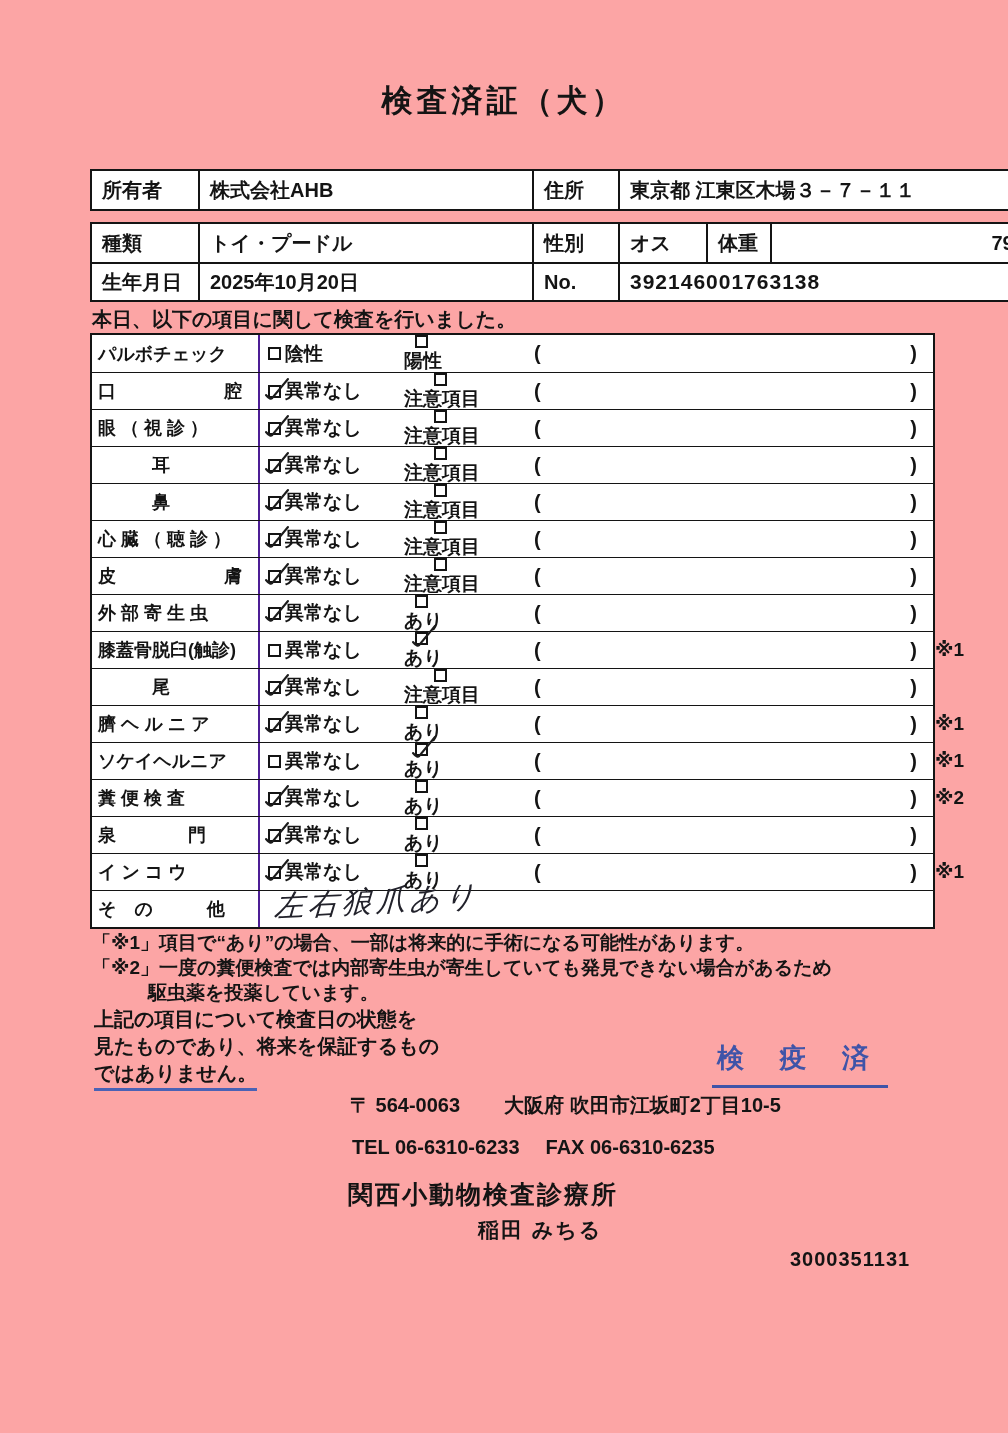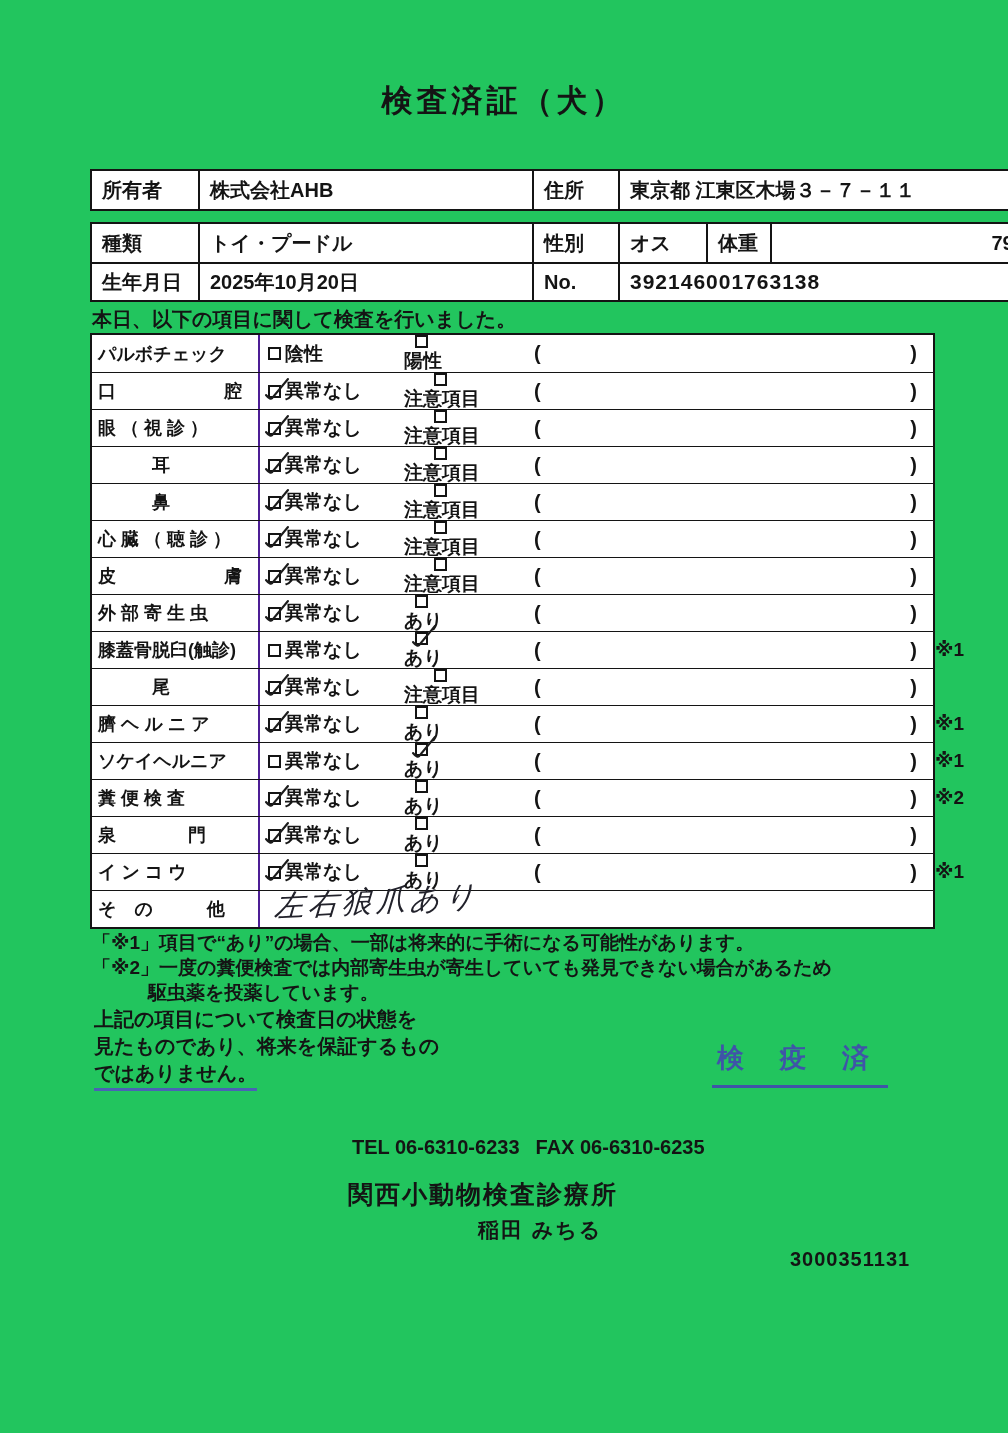--- a/index.html
+++ b/index.html
@@ -1,19 +1,19 @@
 <!DOCTYPE html>
 <html><head>
 <meta charset="utf-8">
 <style>
   * { margin:0; padding:0; box-sizing:border-box; }
   html,body { background:#e8e8e8; }
   body { font-family:"Liberation Sans","DejaVu Sans",sans-serif; color:#141414; }
   .page {
-    position:relative; width:1008px; height:1433px; background:#22c55e;
+    position:relative; width:1008px; height:1433px; background:#fca5a5;
     margin:0 auto; overflow:hidden;
   }
   .doc-title {
     position:absolute; top:80px; left:0; width:100%;
     text-align:center; font-size:31px; font-weight:bold; letter-spacing:4px;
   }
   .date-row {
     position:absolute; top:136px; left:530px; width:432px;
     display:flex; justify-content:space-between; align-items:flex-end;
     border-bottom:2.5px solid #141414; padding-bottom:5px;
@@ -75,21 +75,21 @@
   .disclaimer { position:absolute; left:94px; top:1006px; font-size:20px; font-weight:bold; line-height:27px; }
   .disclaimer .underlined { display:inline-block; border-bottom:3px solid #4a62b5; padding-bottom:1px; }
 
   .stamp {
     position:absolute; left:712px; top:1040px; width:176px; text-align:center;
     font-size:27px; font-weight:bold; letter-spacing:14px;
     border-bottom:3px solid #3f54a8; padding-bottom:9px;
   }
 
   .addr-line { position:absolute; left:350px; top:1092px; display:flex; gap:44px; font-size:20px; font-weight:600; }
-  .tel-line  { position:absolute; left:352px; top:1136px; display:flex; gap:16px; font-size:20px; font-weight:600; }
+  .tel-line  { position:absolute; left:352px; top:1136px; display:flex; gap:26px; font-size:20px; font-weight:600; }
   .clinic-name { position:absolute; left:348px; top:1178px; font-size:25px; font-weight:bold; letter-spacing:2px; }
   .vet-name { position:absolute; left:478px; top:1216px; font-size:21px; font-weight:600; letter-spacing:2px; }
   .serial { position:absolute; left:790px; top:1248px; font-size:20px; font-weight:600; letter-spacing:1px; }
 </style>
 </head>
 <body>
 
 <div class="page">
 
   <div class="doc-title">検査済証（犬）</div>
@@ -489,20 +489,24 @@
   </div>
 
   <div class="disclaimer">
     <div>上記の項目について検査日の状態を</div>
     <div>見たものであり、将来を保証するもの</div>
     <div><span class="underlined">ではありません。</span></div>
   </div>
 
   <div class="stamp" style="color: rgb(63, 84, 168); border-bottom-color: rgb(63, 84, 168);">検 疫 済</div>
 
+  <div class="addr-line">
+    <span>〒 564-0063</span>
+    <span>大阪府 吹田市江坂町2丁目10-5</span>
+  </div>
 
   <div class="tel-line">
     <span>TEL 06-6310-6233</span>
     <span>FAX 06-6310-6235</span>
   </div>
 
   <div class="clinic-name">関西小動物検査診療所</div>
   <div class="vet-name">稲田 みちる</div>
   <div class="serial">3000351131</div>
 

